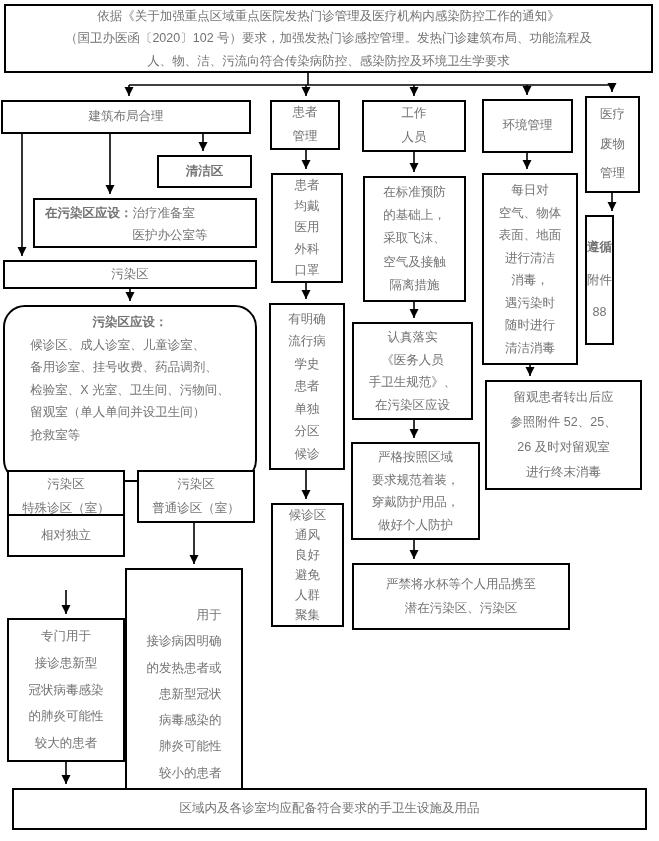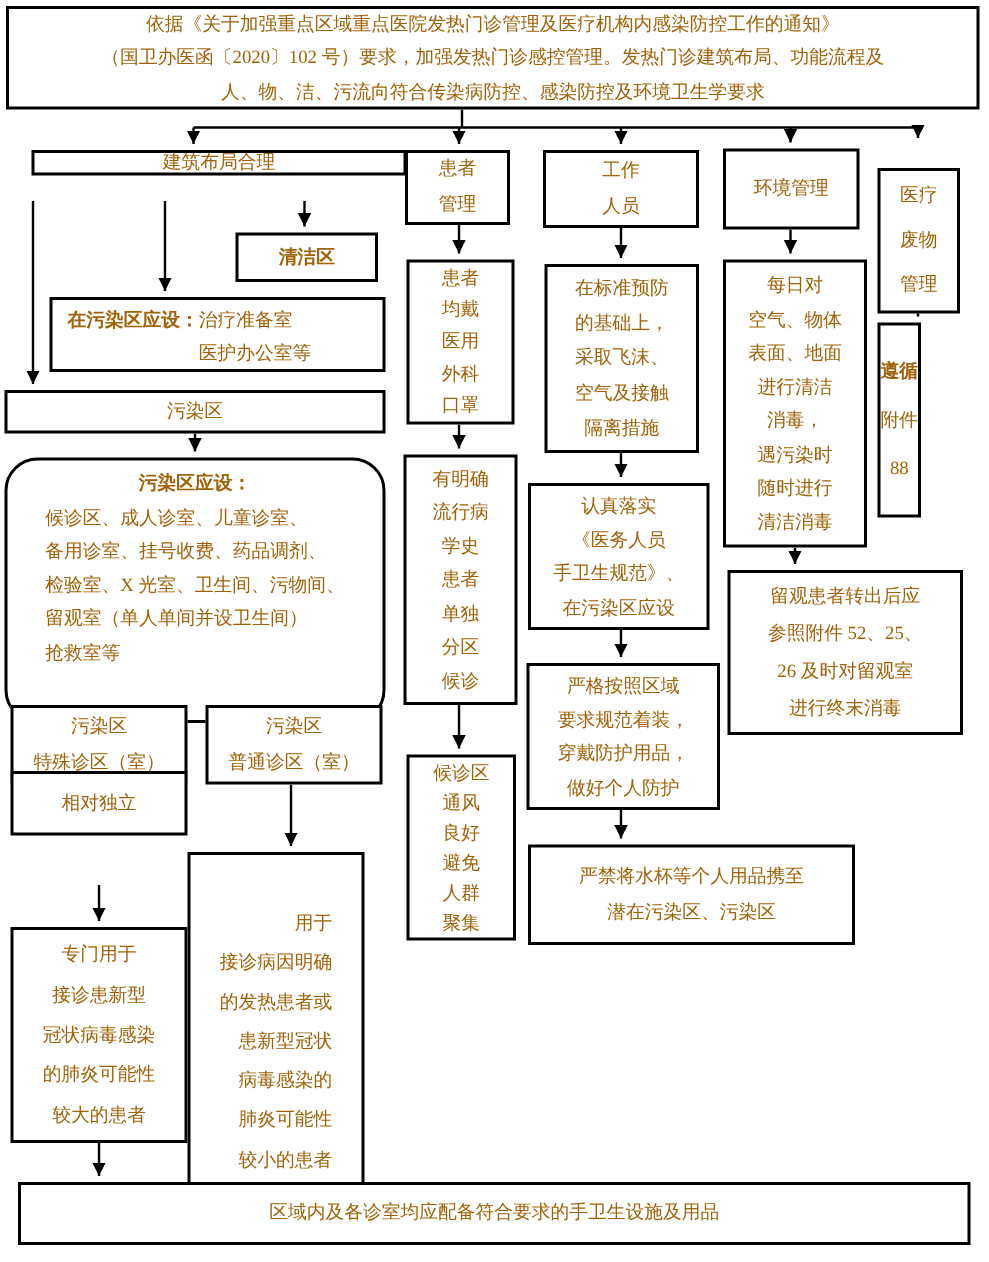--- a/index.html
+++ b/index.html
@@ -1,19 +1,19 @@
 <!DOCTYPE html>
 <html><head>
 <meta charset="utf-8">
 <style>
   html,body{margin:0;padding:0;background:#ffffff;}
   .canvas{
     position:relative;width:659px;height:841px;background:#ffffff;
-    font-family:Liberation Serif, serif;
-    color:#a16207;overflow:hidden;
+    font-family:Liberation Sans, sans-serif;
+    color:#737373;overflow:hidden;
   }
   svg.wires{position:absolute;left:0;top:0;z-index:0;}
   svg.wires line{stroke:#000000;stroke-width:1.6;}
   .box{
     position:absolute;box-sizing:border-box;border:2px solid #000000;
     background:#ffffff;display:flex;align-items:center;justify-content:center;
     text-align:center;font-size:12.5px;line-height:1.85;z-index:1;
   }
   .txt{white-space:pre-line;}
   .b{font-weight:bold;}
@@ -67,21 +67,21 @@
 
     <line x1="612" y1="193" x2="612" y2="211" marker-end="url(#arw)"></line>
   </svg>
 
   <div class="box" style="left:4px;top:4px;width:649px;height:69px;line-height:1.8;">
     <span class="txt">依据《关于加强重点区域重点医院发热门诊管理及医疗机构内感染防控工作的通知》
 （国卫办医函〔2020〕102 号）要求，加强发热门诊感控管理。发热门诊建筑布局、功能流程及
 人、物、洁、污流向符合传染病防控、感染防控及环境卫生学要求</span>
   </div>
 
-  <div class="box" style="left:21px;top:100px;width:250px;height:17px;">
+  <div class="box" style="left:1px;top:100px;width:250px;height:34px;">
     <span class="txt">建筑布局合理</span>
   </div>
 
   <div class="box b" style="left:157px;top:155px;width:95px;height:33px;">
     <span class="txt">清洁区</span>
   </div>
 
   <div class="box left" style="left:33px;top:198px;width:224px;height:50px;padding:3px 0 0 10px;line-height:1.75;">
     <div>
       <span class="b">在污染区应设：</span><span class="txt inb">治疗准备室
@@ -213,21 +213,21 @@
 清洁消毒</span>
   </div>
 
   <div class="box" style="left:485px;top:380px;width:157px;height:110px;line-height:2.0;">
     <span class="txt">留观患者转出后应
 参照附件 52、25、
 26 及时对留观室
 进行终末消毒</span>
   </div>
 
-  <div class="box" style="left:585px;top:96px;width:55px;height:97px;line-height:2.35;margin-top:16px;">
+  <div class="box" style="left:585px;top:96px;width:55px;height:97px;line-height:2.35;">
     <span class="txt">医疗
 废物
 管理</span>
   </div>
 
   <div class="box col" style="left:585px;top:215px;width:29px;height:130px;line-height:2.6;">
     <div class="b">遵循</div>
     <div class="txt">附件
 88</div>
   </div>

